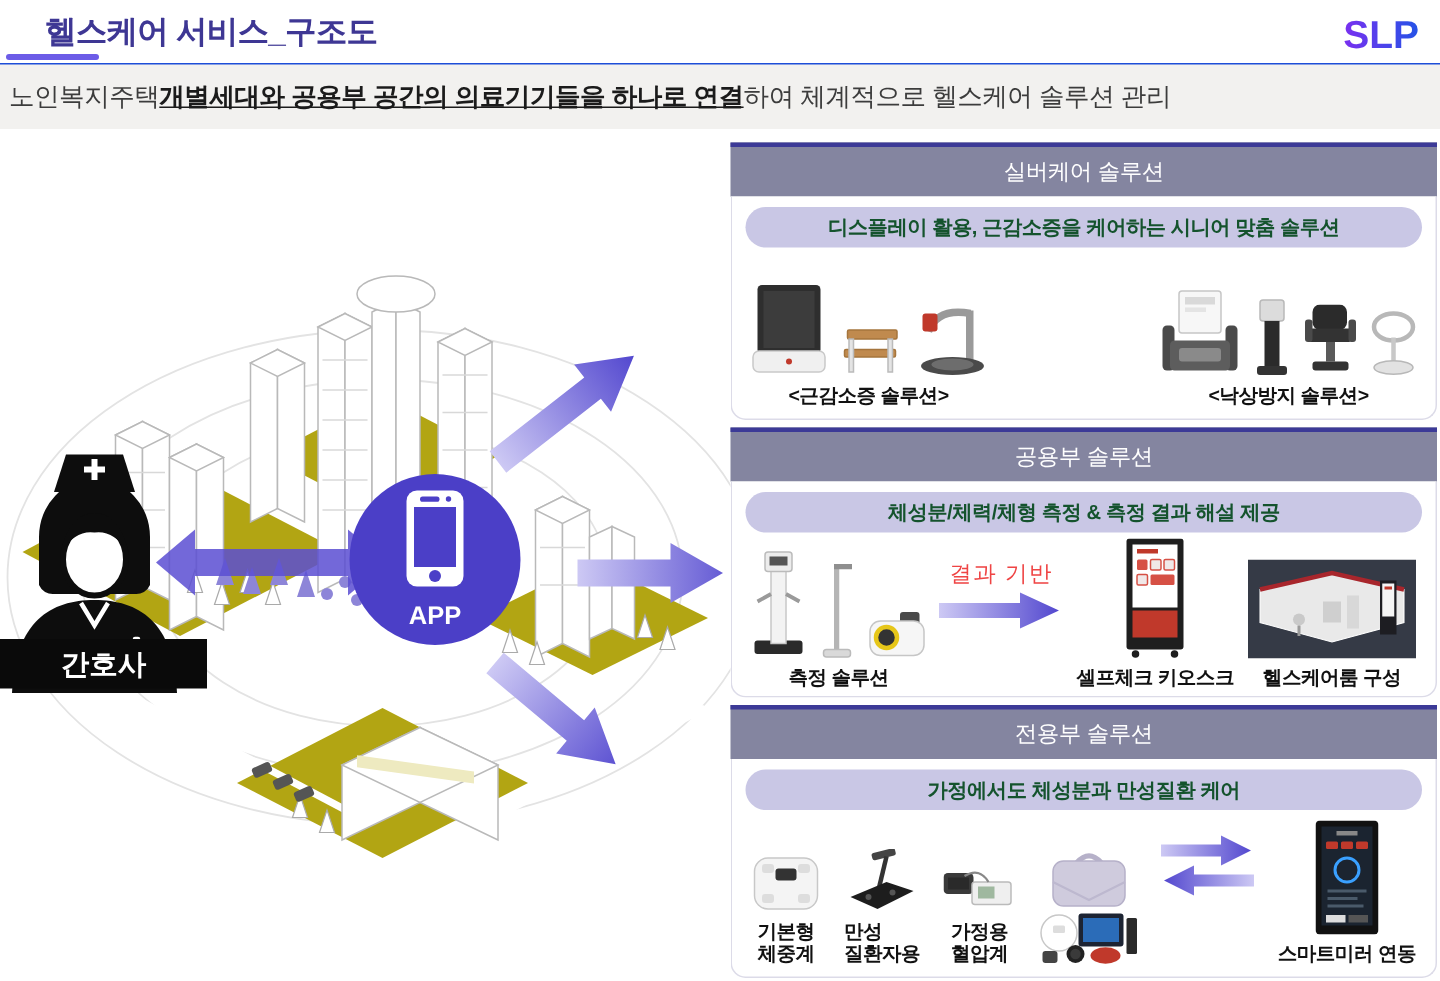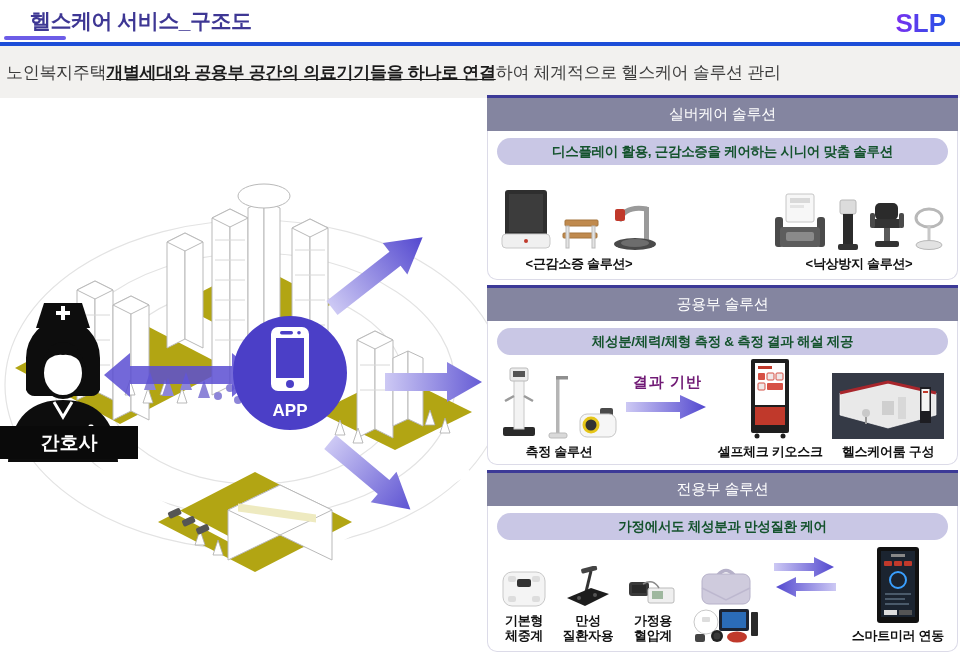--- a/index.html
+++ b/index.html
@@ -18,22 +18,22 @@
     background:#6c5ce7; border-radius:2px;
   }
   .logo {
     position:absolute; right:14px; top:8px;
     font-size:26px; font-weight:800; letter-spacing:0;
     background:linear-gradient(90deg,#7b2ff0,#2453e6);
     -webkit-background-clip:text; background-clip:text;
     color:transparent; -webkit-text-fill-color:transparent;
   }
   .subtitle-strip {
-    position:absolute; left:0; top:42px; width:960px; height:56px;
-    background:#f2f1ef; border-top:4px solid #1d4ed8;
+    position:absolute; left:0; top:42px; width:960px; height:44px;
+    background:#f2f1ef; border-top:1px solid #1d4ed8;
     display:flex; align-items:center; padding-left:6px;
     font-size:17px; color:#3c3c3c; letter-spacing:-0.3px;
   }
   .subtitle-strip b { font-weight:800; color:#1b1b1b;text-decoration:underline; }
   
   .city-wrap { position:absolute; left:0; top:90px; width:487px; height:576px; }
   
   .panel { position:absolute; left:487px; width:471px; }
   .panel-1 { top:95px;  height:185px; }
   .panel-2 { top:285px; height:180px; }
@@ -54,25 +54,25 @@
     display:flex; align-items:center; justify-content:center;
     font-weight:bold; font-size:13.5px; color:#14532d; letter-spacing:-0.3px;
   }
   .content-row {
     flex:1; display:flex; align-items:flex-end; justify-content:space-between;
     padding:4px 4px 2px;
   }
   .dev-group { display:flex; flex-direction:column; align-items:center; }
   .dev-imgs  { display:flex; align-items:flex-end; gap:10px; }
   .dev-label {
-    font-size:13px; font-weight:bold; color:#111; text-align:center;
+    font-size:13px; font-weight:bold; color:#111; text-align:left;
     line-height:1.2; margin-top:5px; letter-spacing:-0.3px; white-space:nowrap;
   }
   .arrow-col { display:flex; flex-direction:column; align-items:center; align-self:center; margin-bottom:26px; }
-  .arrow-caption { font-size:15px; font-weight:bold; color:#701a75; margin-bottom:2px; letter-spacing:1px; }
+  .arrow-caption { font-size:15px; font-weight:normal; color:#ef4444; margin-bottom:2px; letter-spacing:1px; }
   .swap-col { align-self:center; margin-bottom:30px; }
 </style>
 </head>
 <body>
 
 <div class="page-title">헬스케어 서비스_구조도</div>
 <div class="title-underline"></div>
 <div class="logo">SLP</div>
 
 <div class="subtitle-strip">

